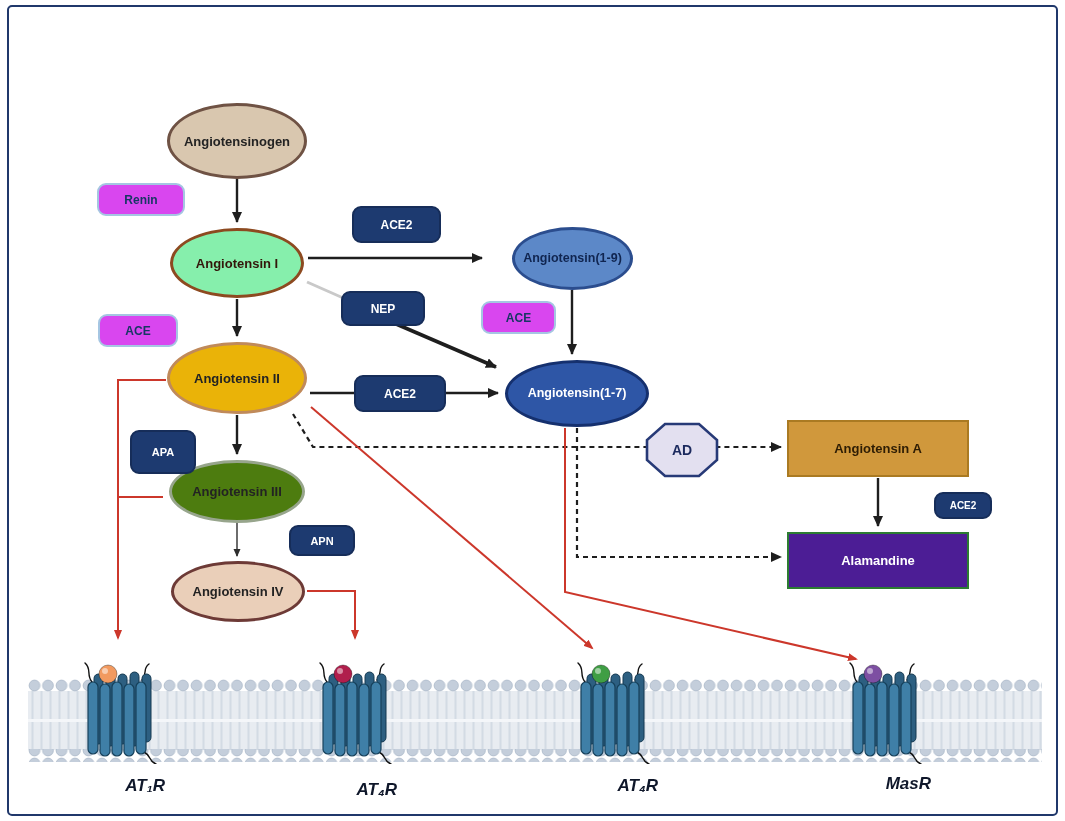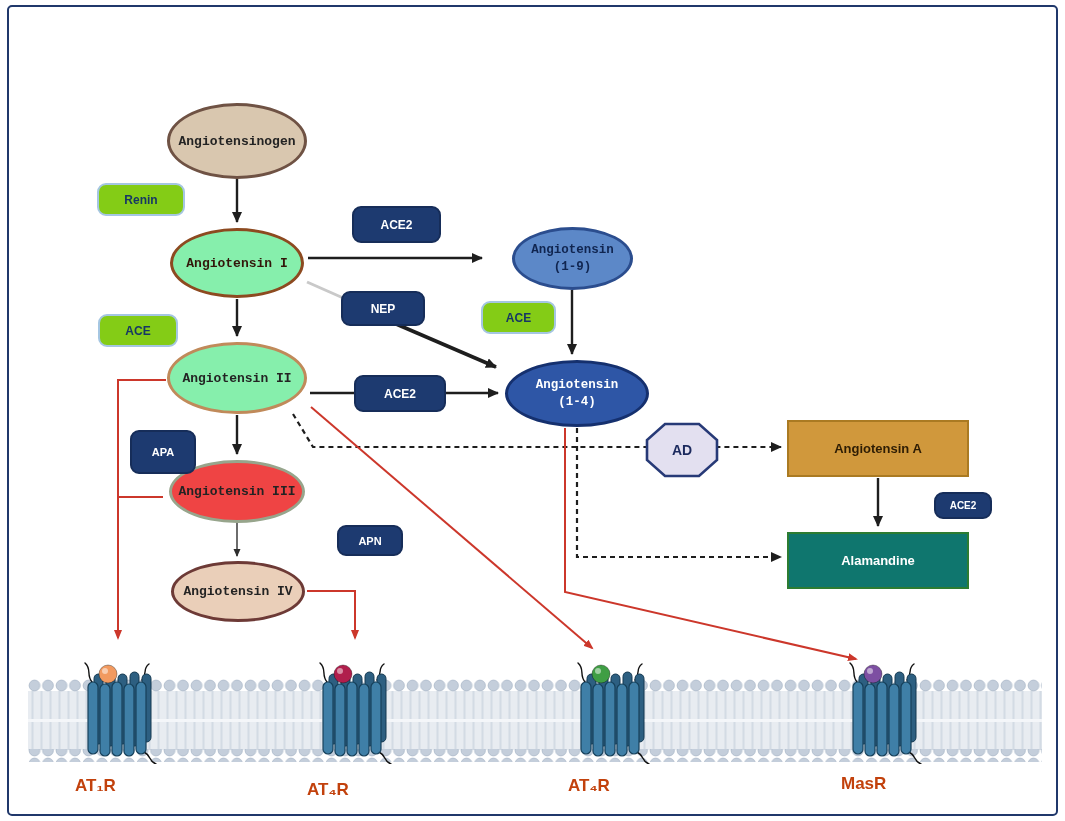--- a/index.html
+++ b/index.html
@@ -12,59 +12,59 @@
   .blk  { stroke:#1e1e1e; stroke-width:2.4; fill:none; marker-end:url(#mb); }
   .thick{ stroke-width:3.6; }
   .thin { stroke:#2e2e2e; stroke-width:1.4; fill:none; marker-end:url(#mt); }
   .gray { stroke:#c9c9c9; stroke-width:3; fill:none; }
   .dash { stroke:#1e1e1e; stroke-width:2.2; stroke-dasharray:5 4; fill:none; marker-end:url(#mb); }
   .red  { stroke:#cc372b; stroke-width:2; fill:none; marker-end:url(#mr); }
   .redn { stroke:#cc372b; stroke-width:2; fill:none; }
 
   .node { position:absolute; display:flex; align-items:center; justify-content:center; text-align:center;
           font-weight:bold; font-size:13px; z-index:2; }
-  .ell  { border-radius:50%;font-family:Liberation Mono, monospace; }
-  .col  { flex-direction:column; line-height:1.3; font-size:12.5px; }
+  .ell  { border-radius:50%; }
+  .col  { line-height:1.3; font-size:12.5px; }
 
   .n-angiotensinogen { left:167px; top:103px; width:140px; height:76px; background:#d9c7af; border:3px solid #6f5244; color:#232323; }
   .n-ang1  { left:170px; top:228px; width:134px; height:70px; background:#86efac; border:3px solid #8d4a20; color:#33160a; }
   .n-ang19 { left:512px; top:227px; width:121px; height:63px; background:#5c88c8; border:3px solid #2b4d8e; color:#102550; }
-  .n-ang2  { left:167px; top:342px; width:140px; height:72px; background:#86efac; border:3px solid #c08a5a; color:#232323; }
+  .n-ang2  { left:167px; top:342px; width:140px; height:72px; background:#eab308; border:3px solid #c08a5a; color:#232323; }
   .n-ang17 { left:505px; top:360px; width:144px; height:67px; background:#2e56a6; border:3px solid #15306e; color:#ffffff; }
-  .n-ang3  { left:169px; top:460px; width:136px; height:63px; background:#ef4444; border:3px solid #97a58c; color:#232323; }
+  .n-ang3  { left:169px; top:460px; width:136px; height:63px; background:#4d7c0f; border:3px solid #97a58c; color:#232323; }
   .n-ang4  { left:171px; top:561px; width:134px; height:61px; background:#eacfb9; border:3px solid #6d3a36; color:#232323; }
   .n-angA  { left:787px; top:420px; width:182px; height:57px; background:#d0983c; border:2px solid #aa7a22; color:#2e1d04; }
-  .n-alam  { left:787px; top:532px; width:182px; height:57px; background:#0f766e; border:2px solid #2c7c32; color:#ffffff; }
+  .n-alam  { left:787px; top:532px; width:182px; height:57px; background:#4c1d95; border:2px solid #2c7c32; color:#ffffff; }
 
   .pill { position:absolute; display:flex; align-items:center; justify-content:center; font-weight:bold;
           font-size:12px; border-radius:9px; z-index:2; }
-  .light { background:#84cc16; border:2px solid #a5c6e2; color:#173764; }
+  .light { background:#d946ef; border:2px solid #a5c6e2; color:#173764; }
   .dark  { background:#1d3a70; border:2px solid #162d59; color:#ffffff; }
   .p-renin    { left:97px;  top:183px; width:88px; height:33px; }
   .p-ace2top  { left:352px; top:206px; width:89px; height:37px; }
   .p-nep      { left:341px; top:291px; width:84px; height:35px; }
   .p-acemid   { left:481px; top:301px; width:75px; height:33px; }
   .p-aceleft  { left:98px;  top:314px; width:80px; height:33px; }
   .p-ace2mid  { left:354px; top:375px; width:92px; height:37px; }
   .p-apa      { left:130px; top:430px; width:66px; height:44px; font-size:11px; }
-  .p-apn      { left:289px; top:525px; width:66px; height:31px; font-size:11px;margin-left:48px; }
+  .p-apn      { left:289px; top:525px; width:66px; height:31px; font-size:11px; }
   .p-ace2rt   { left:934px; top:492px; width:58px; height:27px; font-size:10px; }
 
   .ad-wrap { position:absolute; left:644px; top:421px; width:76px; height:58px; z-index:2; }
   .ad-wrap span { position:absolute; left:0; top:0; width:100%; height:100%; display:flex; align-items:center;
                   justify-content:center; font-weight:bold; font-size:14px; color:#1c2a5e; }
 
   .membrane { position:absolute; left:28px; top:679px; z-index:0; }
   .receptor { position:absolute; top:660px; z-index:2; }
   .r-at1r { left:80px; }  .r-at4r { left:315px; }  .r-at2r { left:573px; }  .r-masr { left:845px; }
   .sq { fill:none; stroke:#111; stroke-width:1.4; stroke-linecap:round; }
   .bb { fill:#2d5f81; stroke:#143850; stroke-width:1; }
   .fb { fill:#3f7fa7; stroke:#16405a; stroke-width:1.2; }
 
-  .rlabel { position:absolute; width:90px; text-align:left; font-size:17px; font-weight:bold; color:#c2410c; z-index:2; }
+  .rlabel { position:absolute; width:90px; text-align:right; font-size:17px; font-weight:bold; color:#0f172a; z-index:2;font-style:italic; }
   .l-at1r { left:75px;  top:776px; }
   .l-at4r { left:307px; top:780px; }
   .l-at2r { left:568px; top:776px; }
   .l-masr { left:841px; top:774px; }
 </style>
 </head>
 <body>
 
 <div class="canvas">
   <div class="frame"></div>
@@ -126,21 +126,21 @@
   </div>
   <div class="node ell col n-ang19">
     <span>Angiotensin</span>
     <span>(1-9)</span>
   </div>
   <div class="node ell n-ang2">
     <span>Angiotensin II</span>
   </div>
   <div class="node ell col n-ang17">
     <span>Angiotensin</span>
-    <span>(1-4)</span>
+    <span>(1-7)</span>
   </div>
   <div class="node ell n-ang3">
     <span>Angiotensin III</span>
   </div>
   <div class="node ell n-ang4">
     <span>Angiotensin IV</span>
   </div>
 
   <div class="node n-angA">
     <span>Angiotensin A</span>

